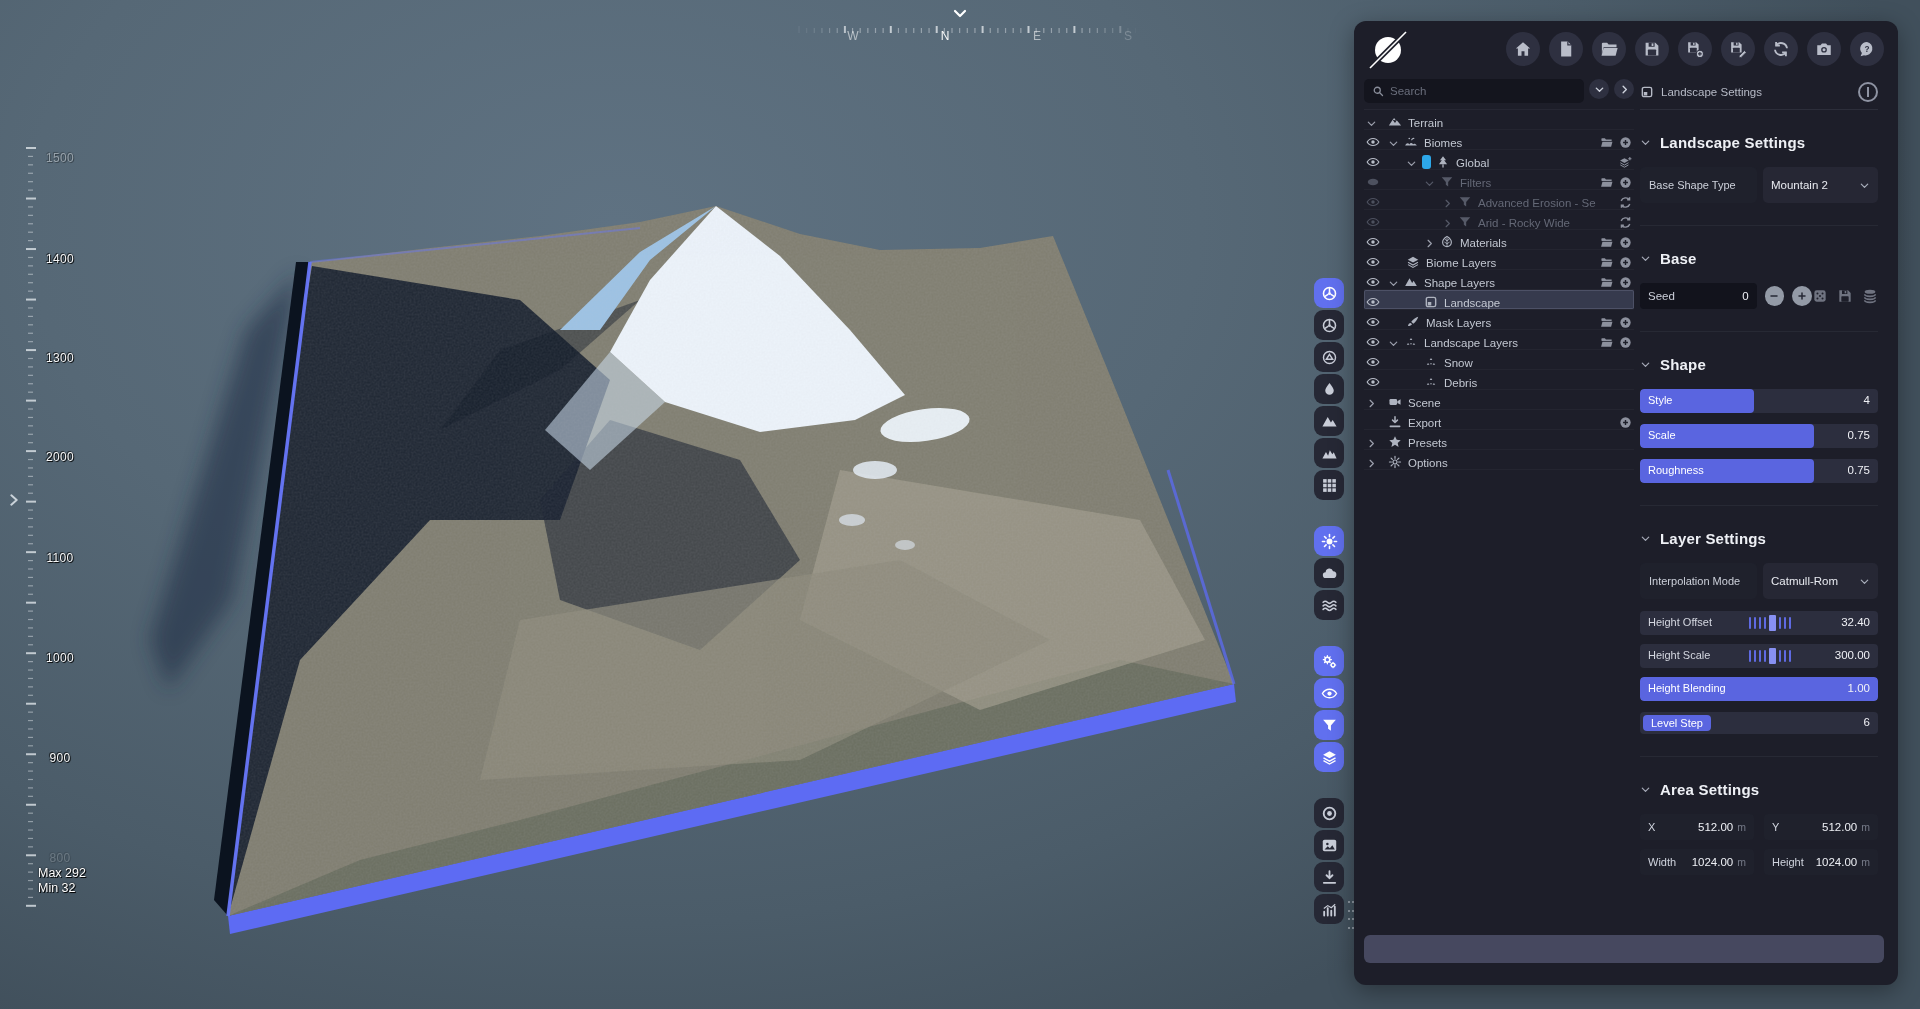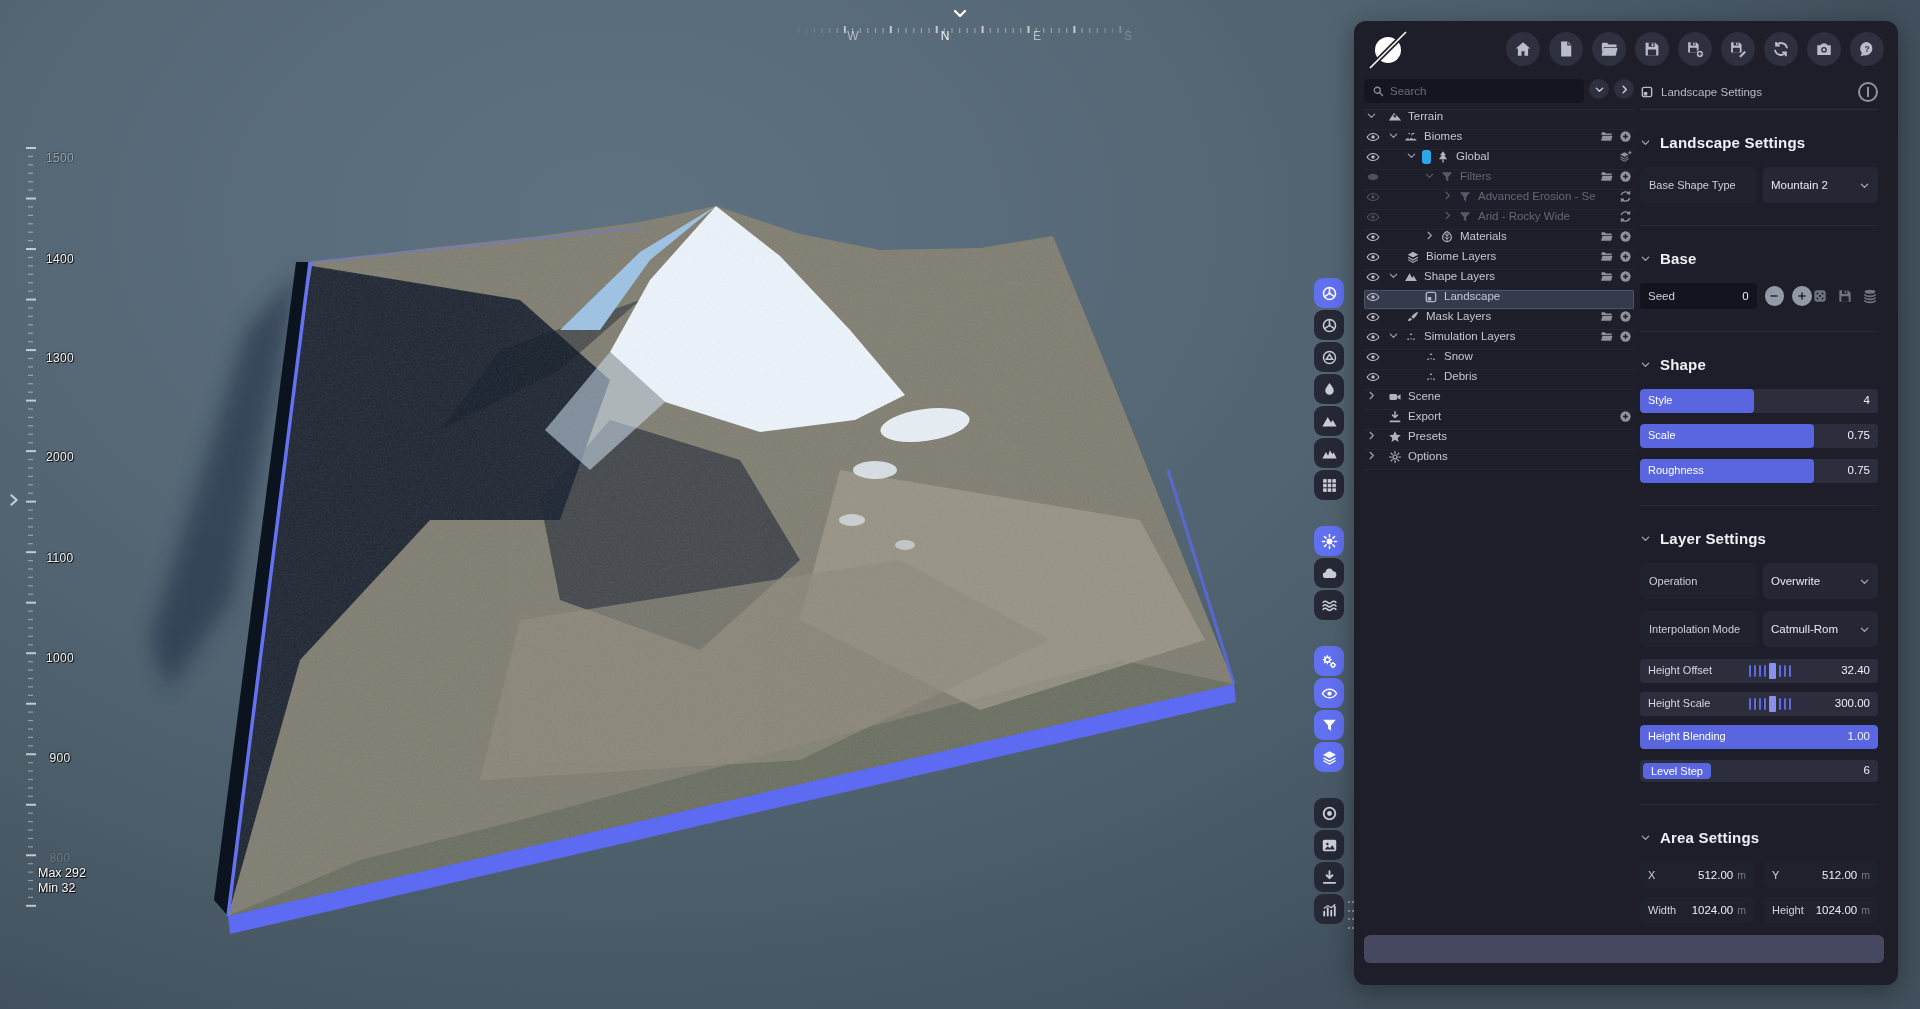--- a/index.html
+++ b/index.html
@@ -40,21 +40,21 @@
   
   #tree-col { position:absolute; left:10px; top:58px; width:270px; }
   #search-row { display:flex; align-items:flex-start; gap:5px; margin-bottom:6px; }
   #search-box { flex:1; height:24px; background:#14151e; border-radius:5px; display:flex; align-items:center;
     padding:0 8px; gap:6px; color:#8a8e9b; }
   #search-box input { background:transparent; border:none; outline:none; color:#c7cbd5; font-size:11.5px; width:100%; }
   #search-box input::placeholder { color:#6a6e7c; }
   .mini-circle { width:20px; height:20px; border-radius:50%; background:#2e3040; color:#cfd3dd;
     display:flex; align-items:center; justify-content:center; cursor:pointer; flex:0 0 auto; }
   #tree { border-top:1px solid #262733; }
-  .tree-row { height:20px; display:flex; align-items:flex-start; border-bottom:1px solid #242530;
+  .tree-row { height:20px; display:flex; align-items:flex-end; border-bottom:1px solid #242530;
     font-size:11.5px; color:#c3c8d2; padding:0 2px; white-space:nowrap; cursor:pointer; position:relative; }
   .tree-row.dim { color:#646876; }
   .tree-row.selected { background:#363a4d; box-shadow:inset 0 0 0 1px #4d5166; border-radius:2px; }
   .tree-row .eye-slot { width:22px; display:flex; justify-content:flex-start; }
   .tree-row .lbl { margin-left:6px; flex:1 1 auto; overflow:hidden; }
   .tree-row .acts { display:flex; gap:6px; margin-left:4px; color:#8d919e; }
   .tag { width:9px; height:14px; border-radius:3px; margin-right:5px; flex:0 0 auto; }
   .ic { display:inline-flex; align-items:center; justify-content:center; }
 
   
@@ -974,21 +974,21 @@
               </svg>
             </span>
             <span class="ic" style="color: rgb(174, 179, 191);">
               <svg viewBox="0 0 24 24" width="14" height="14">
                 <path d="M12 5l2.2 3.4h-4.4z" fill="currentColor"></path>
                 <path d="M7 13.5l2.2 3.4H4.8z" fill="currentColor"></path>
                 <path d="M17 13.5l2.2 3.4h-4.4z" fill="currentColor"></path>
                 <circle cx="12" cy="15" r="1.2" fill="currentColor"></circle>
               </svg>
             </span>
-            <span class="lbl">Simulation Layers</span>
+            <span class="lbl">Landscape Layers</span>
             <span class="acts">
               <span class="ic">
                 <svg viewBox="0 0 24 24" width="13" height="13">
                   <path d="M2.5 5.5A1.5 1.5 0 014 4h5l2 2.5h10.5V9H3z" fill="currentColor"></path>
                   <path d="M4.5 10.5H23L20.5 20H2z" fill="currentColor"></path>
                 </svg>
               </span>
               <span class="ic">
                 <svg viewBox="0 0 24 24" width="13" height="13">
                   <circle cx="12" cy="12" r="9.5" fill="currentColor"></circle>
@@ -1222,32 +1222,20 @@
             <span class="sv">0.75</span>
           </div>
           <div class="sect-div"></div>
           <div class="section-head">
             <span class="ic chev">
               <svg viewBox="0 0 24 24" width="11" height="11">
                 <path d="M5 9l7 7 7-7" fill="none" stroke="currentColor" stroke-width="2.6" stroke-linecap="round" stroke-linejoin="round"></path>
               </svg>
             </span>
             <span class="t">Layer Settings</span>
-          </div>
-          <div class="select-row">
-            <div class="labbox">Operation</div>
-            <div class="valbox">
-              <span>Overwrite</span>
-              <span class="sp"></span>
-              <span class="ic" style="color: rgb(170, 176, 189);">
-                <svg viewBox="0 0 24 24" width="11" height="11">
-                  <path d="M5 9l7 7 7-7" fill="none" stroke="currentColor" stroke-width="2.6" stroke-linecap="round" stroke-linejoin="round"></path>
-                </svg>
-              </span>
-            </div>
           </div>
           <div class="select-row">
             <div class="labbox">Interpolation Mode</div>
             <div class="valbox">
               <span>Catmull-Rom</span>
               <span class="sp"></span>
               <span class="ic" style="color: rgb(170, 176, 189);">
                 <svg viewBox="0 0 24 24" width="11" height="11">
                   <path d="M5 9l7 7 7-7" fill="none" stroke="currentColor" stroke-width="2.6" stroke-linecap="round" stroke-linejoin="round"></path>
                 </svg>

